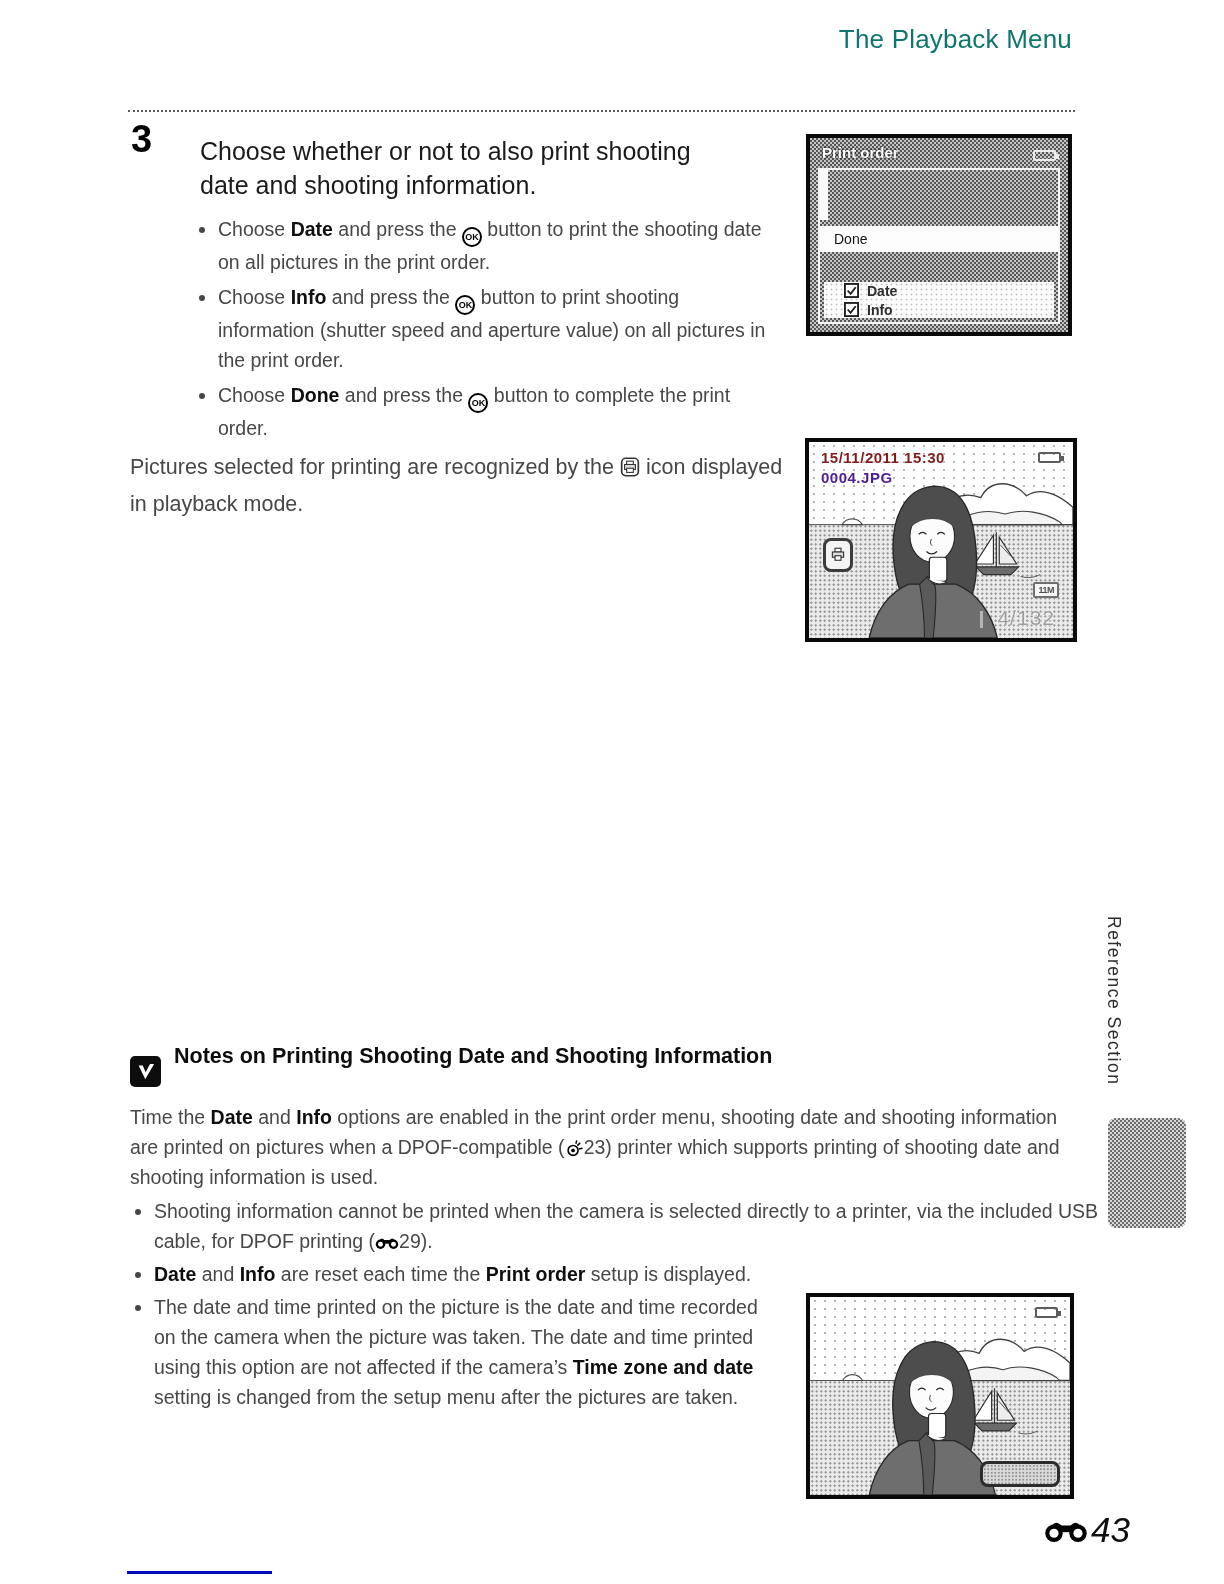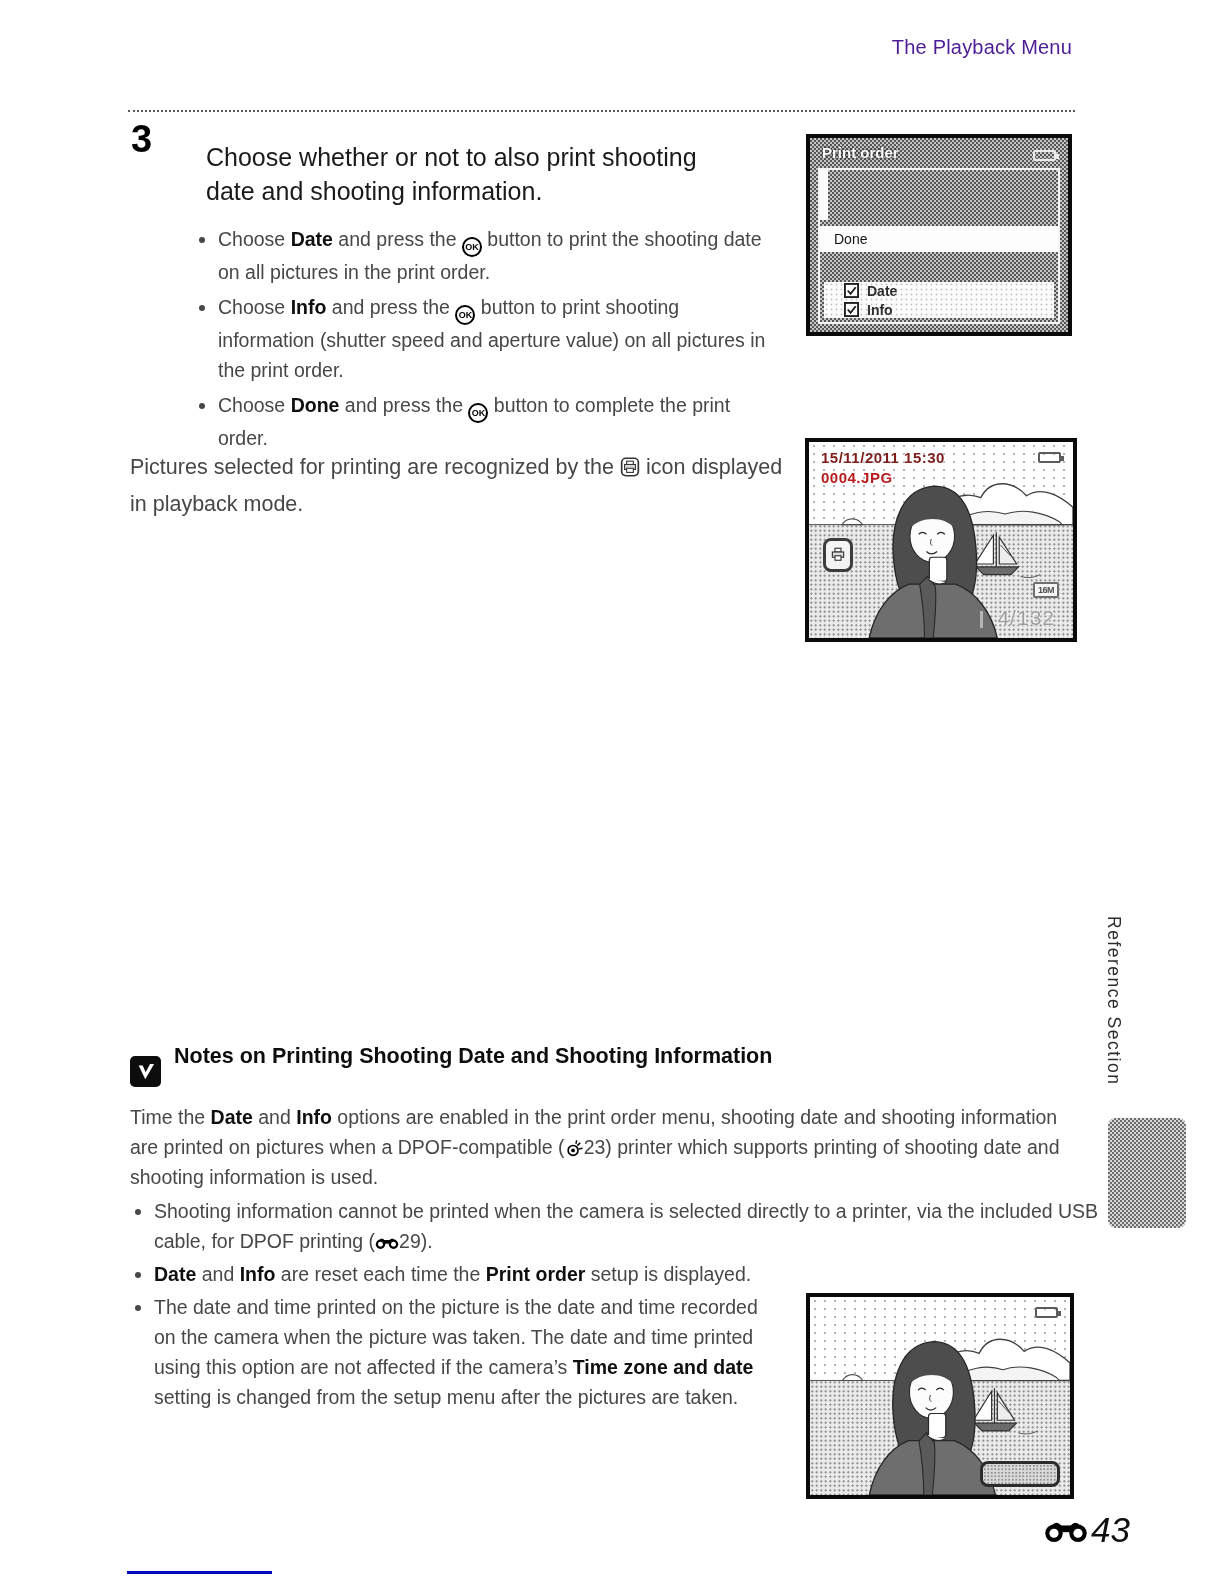--- a/index.html
+++ b/index.html
@@ -3,27 +3,27 @@
 <meta charset="utf-8">
 <style>
   html,body{margin:0;padding:0}
   body{
     position:relative;width:1224px;height:1584px;background:#ffffff;
     font-family:"Liberation Sans",sans-serif;color:#3d3d3d;overflow:hidden;
   }
   b{color:#0f0f0f}
 
   
-  .page-header{position:absolute;top:36px;right:152px;font-size:20px;color:#4c1d95;letter-spacing:.2px}
+  .page-header{position:absolute;top:24px;right:152px;font-size:26px;color:#0f766e;letter-spacing:.2px}
   .dotted-rule{position:absolute;left:128px;top:110px;width:947px;border-top:2px dotted #5a5a5a;height:0}
 
   
   .step-num{position:absolute;left:131px;top:118px;font-size:38px;font-weight:bold;color:#000}
   .step-body{position:absolute;left:190px;top:124px;width:565px}
-  .step-title{margin:16px;font-size:25px;font-weight:normal;color:#1a1a1a;line-height:34px}
+  .step-title{margin:10px;font-size:25px;font-weight:normal;color:#1a1a1a;line-height:34px}
   .step-bullets{margin:12px 4px 0 0;padding-left:28px;width:548px}
   .step-bullets li{font-size:19.5px;line-height:30px;color:#474747;margin-bottom:5px}
 
   .ok-ico{display:inline-flex;align-items:center;justify-content:center;width:20px;height:20px;
     border:2.5px solid #000;border-radius:50%;font-size:9px;font-weight:bold;color:#000;background:#fff;
     vertical-align:-4px;box-sizing:border-box;letter-spacing:0}
 
   
   .mid-para{position:absolute;left:130px;top:428px;width:660px;font-size:21.5px;line-height:34px;color:#474747}
   .inline-ico{display:inline-block;vertical-align:-3px}
@@ -49,21 +49,21 @@
 
   
   .sky-tex{position:absolute;left:0;right:0;top:0;height:42%;
     background-image:radial-gradient(#b3b3b3 0.8px, transparent 0.95px);background-size:10px 8px}
   .sea-tex{position:absolute;left:0;right:0;top:42%;bottom:0;background-color:#ebebeb;
     background-image:radial-gradient(#8e8e8e 0.9px, transparent 1.05px);background-size:4.5px 4.5px}
   .scene{position:absolute;left:0;top:0;width:100%;height:100%}
 
   .ov-datetime{position:absolute;left:12px;top:7px;font-size:15px;font-weight:bold;color:#7f1d1d;
     text-shadow:0 0 2px #fff,0 0 2px #fff;letter-spacing:.5px}
-  .ov-filename{position:absolute;left:12px;top:27px;font-size:15px;font-weight:bold;color:#b91c1c;
+  .ov-filename{position:absolute;left:12px;top:27px;font-size:15px;font-weight:bold;color:#4c1d95;
     text-shadow:0 0 2px #fff,0 0 2px #fff;letter-spacing:.5px}
   .print-badge{position:absolute;left:14px;top:96px;width:30px;height:34px;border:3px solid #3c3c3c;border-radius:8px;
     background:#f4f4f4;display:flex;align-items:center;justify-content:center;box-sizing:border-box}
   .size-badge{position:absolute;right:14px;top:140px;border:2px solid #6f6f6f;background:#f6f6f6;color:#4e4e4e;
     font-size:9px;font-weight:bold;padding:1px 3px;border-radius:2px;letter-spacing:-0.5px}
   .counter-bar{position:absolute;right:90px;bottom:10px;width:3px;height:17px;background:#b5b5b5}
   .ov-counter{position:absolute;right:18px;bottom:8px;font-size:21px;font-weight:normal;color:#9d9d9d;
     text-shadow:0 0 2px #fff,0 0 2px #fff;letter-spacing:1px}
   .date-stamp{position:absolute;right:10px;bottom:8px;width:80px;height:26px;border:3px solid #2c2c2c;border-radius:8px;
     box-sizing:border-box;background-color:#d9d9d9;background-image:radial-gradient(#8f8f8f 1px, transparent 1.1px);
@@ -183,21 +183,21 @@
   <div class="ov-datetime">15/11/2011 15:30</div>
   <div class="ov-filename">0004.JPG</div>
   <span class="battery dark" style="right:12px;top:10px"></span>
   <div class="print-badge">
     <svg width="18" height="18" viewBox="0 0 24 24">
         <rect x="8" y="3" width="8" height="5" fill="#fff" stroke="#333" stroke-width="1.5"></rect>
         <rect x="4.5" y="8" width="15" height="7" fill="#ddd" stroke="#333" stroke-width="1.5"></rect>
         <rect x="8" y="13" width="8" height="6" fill="#fff" stroke="#333" stroke-width="1.5"></rect>
       </svg>
   </div>
-  <div class="size-badge">16M</div>
+  <div class="size-badge">11M</div>
   <div class="counter-bar"></div>
   <div class="ov-counter">4/132</div>
 </div>
 
 <div class="side-label">Reference Section</div>
 <div class="side-tab"></div>
 
 <div class="note-ico">
   <svg width="22" height="22" viewBox="0 0 30 30">
       <path d="M5,6 L14,25 L26,4 L20.5,4 L14.5,15.5 L10.5,6 Z" fill="#fff"></path>

